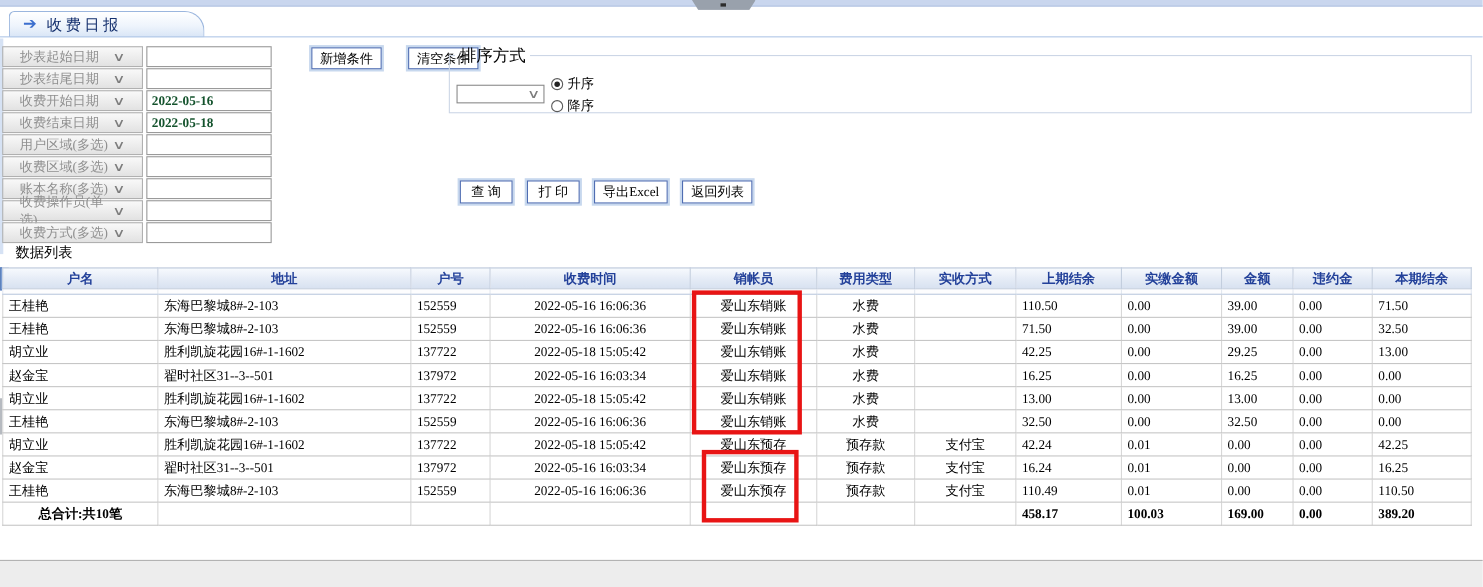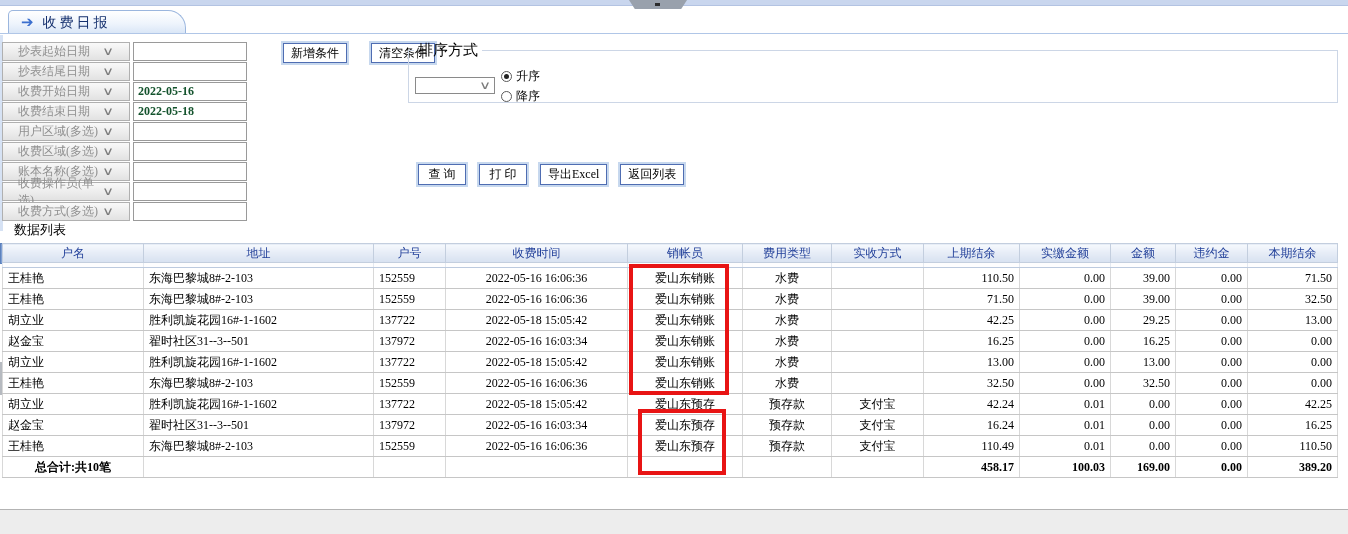--- a/index.html
+++ b/index.html
@@ -50,25 +50,25 @@
   
   .action-bar { position:absolute; left:418px; top:132px; display:flex; gap:13px; }
   .action-bar .btn { min-width:48px; height:21px; line-height:19px;margin-top:32px; }
 
   .data-label { position:absolute; left:14px; top:221px; font-size:13px; color:#000; }
 
   
   .table-wrap { position:absolute; left:2px; top:243px; }
   table { border-collapse:collapse; table-layout:fixed; width:1335px; background:#fff; border:1px solid #9a9a9a; }
   th { height:19px; background:linear-gradient(180deg,#f6f9fd 0%,#e7edf7 45%,#d7e1f0 100%);
-       color:#23419a; font-weight:normal; font-size:12px; border:1px solid #c3cede; white-space:nowrap; overflow:hidden; }
+       color:#23419a; font-weight:bold; font-size:12px; border:1px solid #c3cede; white-space:nowrap; overflow:hidden; }
   tr.spacer td { height:5px; border-left:1px solid #e3e8f0; border-right:1px solid #e3e8f0; border-bottom:1px solid #bccadf; background:#fdfdfe; }
   td { height:21px; border:1px solid #d8d8d8; border-bottom-color:#c6c6c6; padding:0 5px; font-size:12px;
        white-space:nowrap; overflow:hidden; background:#fff; }
-  td.a-l { text-align:left; } td.a-c { text-align:center; } td.a-r { text-align:right; }
+  td.a-l { text-align:left; } td.a-c { text-align:center; } td.a-r { }
   tr.total-row td { font-weight:bold; border-top:1px solid #a9a9a9; }
   tr.total-row td:first-child { text-align:center; }
 
   
   .hl-box { position:absolute; border:4px solid #e81414; background:transparent; pointer-events:none; }
   .hl-box.box1 { left:629px; top:264px; width:100px; height:131px; }
   .hl-box.box2 { left:638px; top:409px; width:88px; height:66px; }
 
   .bottom-strip { position:absolute; left:0; top:509px; width:1348px; height:25px; background:#ededed; border-top:1px solid #b3b3b3; }
 </style>

